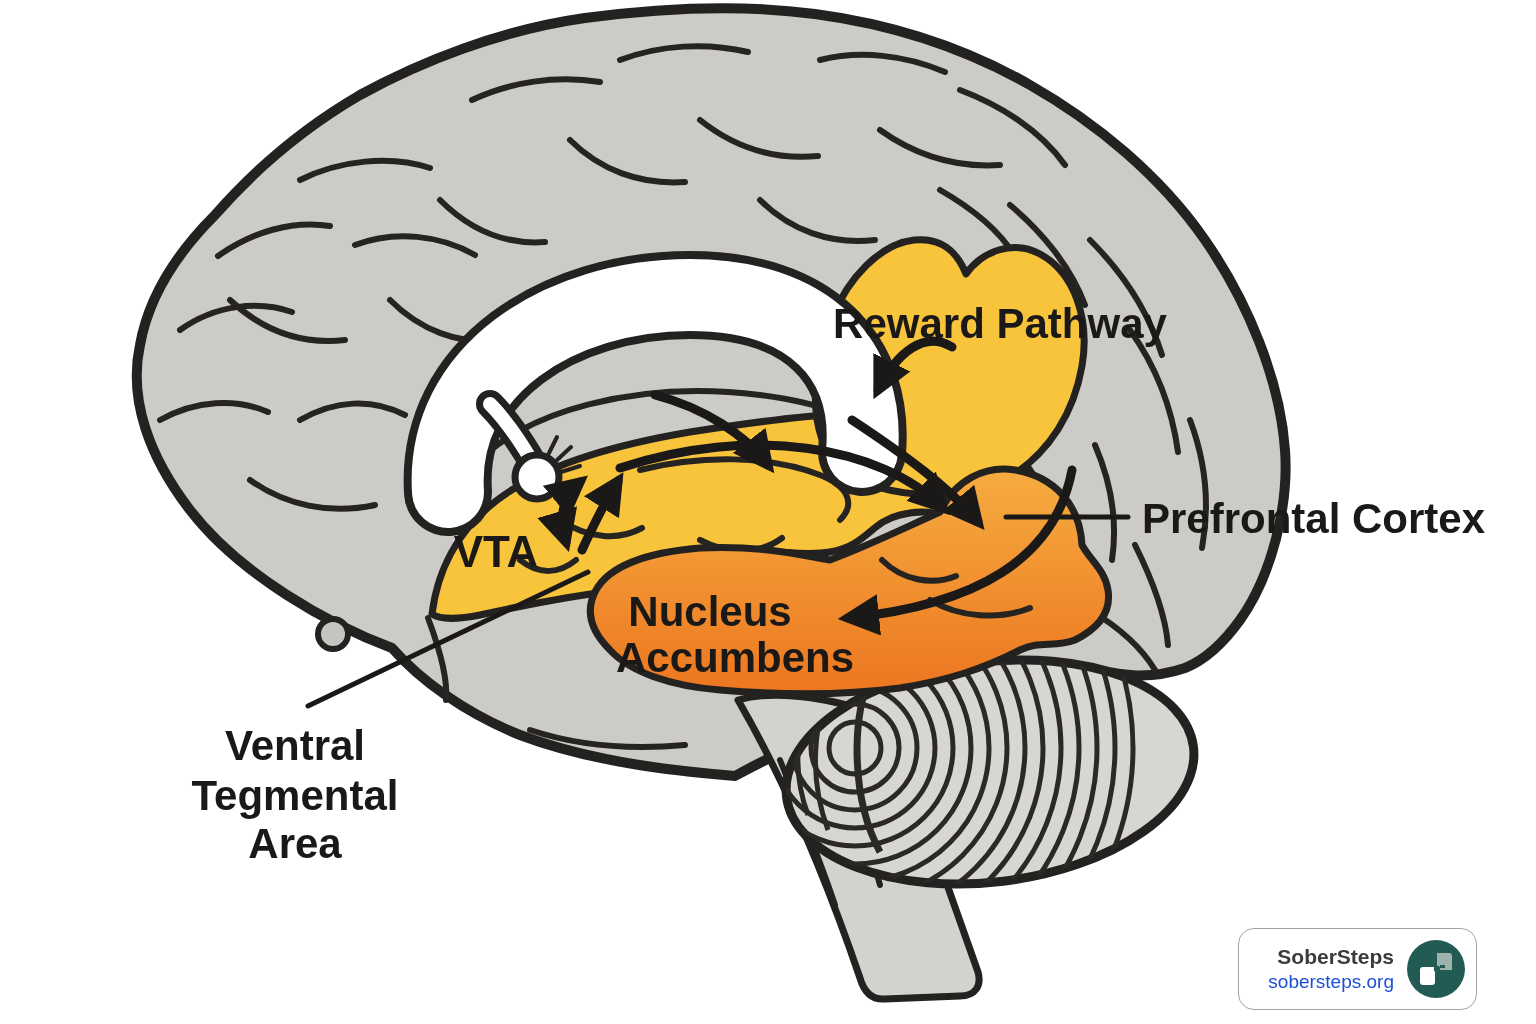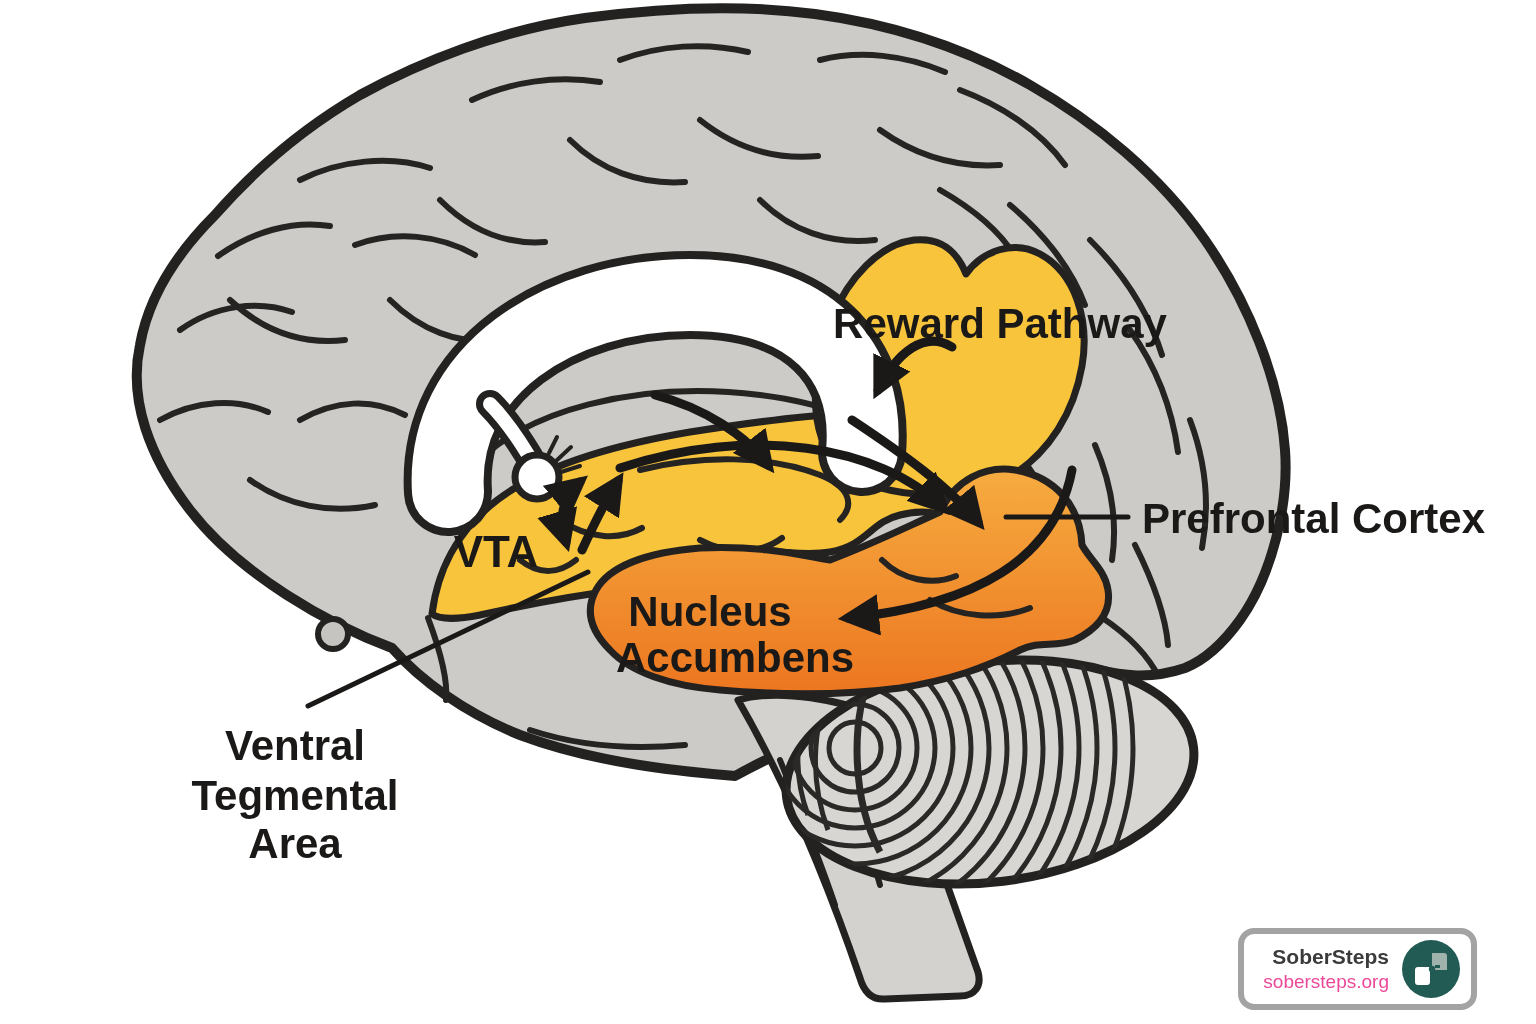--- a/index.html
+++ b/index.html
@@ -1,26 +1,26 @@
 <!DOCTYPE html>
 <html><head>
 <meta charset="utf-8">
 <style>
   html,body{margin:0;padding:0;background:#ffffff;}
   body{width:1536px;height:1024px;position:relative;overflow:hidden;
        font-family:"Liberation Sans",sans-serif;}
   #stage{position:absolute;left:0;top:0;width:1536px;height:840px;}
   svg text{font-family:"Liberation Sans",sans-serif;font-weight:bold;fill:#1b1918;}
   .badge{position:absolute;left:1238px;top:928px;width:239px;height:82px;
-         background:#ffffff;border:6px solid #a3a3a3;border-radius:16px;
+         background:#ffffff;border:1px solid #a3a3a3;border-radius:16px;
          box-sizing:border-box;display:flex;align-items:center;
          justify-content:flex-end;gap:13px;padding-right:11px;}
   .badge-text{display:flex;flex-direction:column;align-items:flex-end;line-height:1.25;}
   .badge-title{font-size:21px;font-weight:bold;color:#3b3b3b;}
-  .badge-url{font-size:19px;color:#ec4899;}
+  .badge-url{font-size:19px;color:#1d4ed8;}
   .badge-logo{width:58px;height:58px;flex:0 0 auto;}
 </style>
 </head>
 <body>
 
 <div id="stage">
 <svg width="1536" height="1024" viewBox="0 0 1536 1024">
   <defs>
     <marker id="ah" viewBox="0 0 10 10" refX="7.5" refY="5" markerWidth="4.6" markerHeight="4.6" orient="auto-start-reverse" markerUnits="strokeWidth">
       <path d="M0 0 L10 5 L0 10 Z" fill="#1b1918"></path>

